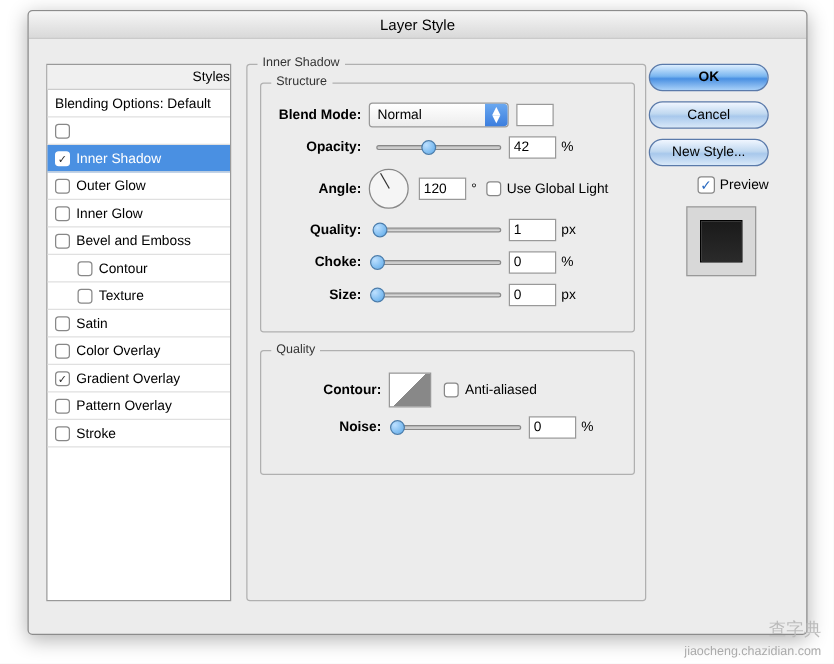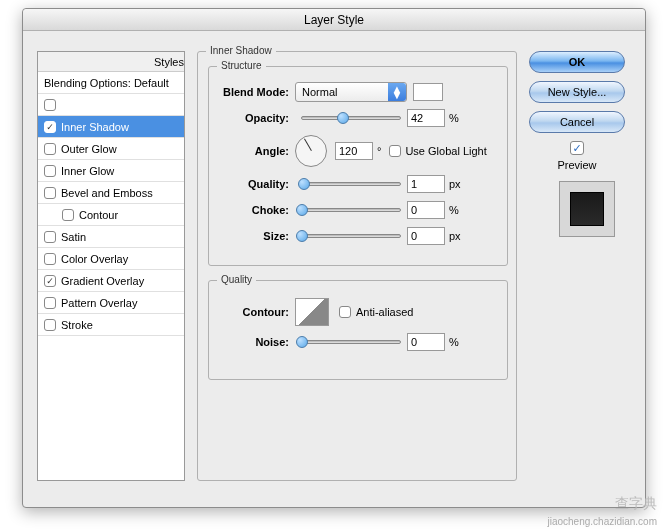--- a/index.html
+++ b/index.html
@@ -14,42 +14,42 @@
 .style-item.selected { background: #4a90e2; color: #fff; }
 .style-item.indent { padding-left: 24px; }
 .cb { width: 12px; height: 12px; border: 1px solid #888; border-radius: 3px; background: #fff; display: inline-flex; align-items: center; justify-content: center; font-size: 9px; color: #333; }
 .cb.checked::before { content: "✓"; }
 .style-item.selected .cb { border-color: #fff; }
 
 .fieldset { position: absolute; border: 1px solid #b0b0b0; border-radius: 3px; }
 .fieldset-title { position: absolute; top: -7px; left: 8px; background: #ececec; padding: 0 4px; font-size: 10px; color: #333; }
 .inner-shadow-fs { left: 174px; top: 20px; width: 320px; height: 430px; }
 .structure-fs { left: 10px; top: 14px; width: 300px; height: 200px; }
-.quality-fs { left: 10px; top: 228px; width: 300px; height: 100px; }
+.quality-fs { left: 10px; top: 228px; width: 300px; height: 100px; padding-left: 16px; }
 
 .row { display: flex; align-items: center; height: 26px; }
 .row-label { width: 78px; text-align: right; padding-right: 6px; font-weight: bold; }
 .select-wrap { position: relative; width: 112px; height: 20px; background: linear-gradient(#fff,#ececec); border: 1px solid #999; border-radius: 3px; display: flex; align-items: center; padding-left: 6px; }
 .select-arrows { position: absolute; right: 0; top: 0; width: 18px; height: 100%; background: linear-gradient(#6aa8f0,#3c7ede); border-radius: 0 3px 3px 0; display: flex; flex-direction: column; align-items: center; justify-content: center; color: #fff; font-size: 7px; line-height: 6px; }
 .color-swatch { width: 30px; height: 18px; background: #fff; border: 1px solid #999; margin-left: 6px; }
 
 .slider-track { position: relative; width: 100px; height: 4px; background: linear-gradient(#b0b0b0,#e8e8e8); border: 1px solid #888; border-radius: 2px; margin: 0 6px; }
 .slider-thumb { position: absolute; top: -5px; width: 12px; height: 12px; background: radial-gradient(circle at 30% 30%, #bde0ff, #5aa8e8); border: 1px solid #4a7cab; border-radius: 50%; transform: translateX(-50%); }
 .num-input { width: 38px; height: 18px; border: 1px solid #999; background: #fff; padding-left: 3px; line-height: 16px; }
 .unit { margin-left: 4px; }
 
 .angle-dial { width: 32px; height: 32px; border: 1px solid #888; border-radius: 50%; background: #f5f5f5; position: relative; margin-right: 8px; }
 .angle-hand { position: absolute; left: 50%; top: 50%; width: 14px; height: 1px; background: #333; transform-origin: 0 0; transform: rotate(-120deg); }
 
 .contour-swatch { width: 34px; height: 28px; border: 1px solid #999; background: linear-gradient(135deg, #fff 0%, #fff 49%, #888 50%, #888 100%); margin-right: 10px; }
 
-.btn-col { position: absolute; right: 20px; top: 20px; width: 96px; }
+.btn-col { position: absolute; right: 30px; top: 20px; width: 96px; }
 .aqua-btn { width: 96px; height: 22px; margin-bottom: 8px; border: 1px solid #5a7aaa; border-radius: 11px; background: linear-gradient(#f0f6ff, #c0d8f0 45%, #a8c8ec 55%, #d8e8f8); text-align: center; line-height: 20px; cursor: default; }
 .aqua-btn.default { background: linear-gradient(#dceeff, #7ab6f0 45%, #4a90e2 55%, #a8d0f8); font-weight: bold; }
-.preview-row { display: flex; align-items: center; justify-content: flex-end; gap: 4px; margin-top: 2px; margin-bottom: 10px; flex-direction: column; }
+.preview-row { display: flex; align-items: center; justify-content: flex-end; gap: 4px; margin-top: 2px; margin-bottom: 10px; }
 .preview-cb { width: 14px; height: 14px; border: 1px solid #888; border-radius: 3px; background: #fff; color: #2a6ac0; display: flex; align-items: center; justify-content: center; font-size: 11px; }
 .preview-cb::before { content: "✓"; }
 .preview-swatch-box { width: 56px; height: 56px; border: 1px solid #999; background: #d8d8d8; display: flex; align-items: center; justify-content: center; margin-left: auto; margin-right: 10px; }
 .preview-dark { width: 34px; height: 34px; background: linear-gradient(#1a1a1a, #2a2a2a); border: 1px solid #000; }
 
 .watermark { position: absolute; right: 10px; bottom: 4px; font-size: 10px; color: #aaa; margin-left: 10px; }
 .watermark2 { position: absolute; right: 10px; bottom: 18px; font-size: 14px; color: #bbb; font-family: serif; }
 </style>
 </head>
 <body>
@@ -79,20 +79,24 @@
             <span class="cb"></span>
             <span>Inner Glow</span>
           </div>
           <div class="style-item">
             <span class="cb"></span>
             <span>Bevel and Emboss</span>
           </div>
           <div class="style-item indent">
             <span class="cb"></span>
             <span>Contour</span>
+          </div>
+          <div class="style-item indent">
+            <span class="cb"></span>
+            <span>Texture</span>
           </div>
           <div class="style-item">
             <span class="cb"></span>
             <span>Satin</span>
           </div>
           <div class="style-item">
             <span class="cb"></span>
             <span>Color Overlay</span>
           </div>
           <div class="style-item">
@@ -194,22 +198,22 @@
               </div>
             <div class="num-input">0</div>
             <span class="unit">%</span>
           </div>
         </div>
       </div>
     </div>
 
     <div class="btn-col">
       <div class="aqua-btn default">OK</div>
+      <div class="aqua-btn">Cancel</div>
       <div class="aqua-btn">New Style...</div>
-      <div class="aqua-btn">Cancel</div>
       <div class="preview-row">
         <span class="preview-cb"></span>
         <span>Preview</span>
       </div>
       <div class="preview-swatch-box">
         <div class="preview-dark"></div>
       </div>
     </div>
 
   </div>

